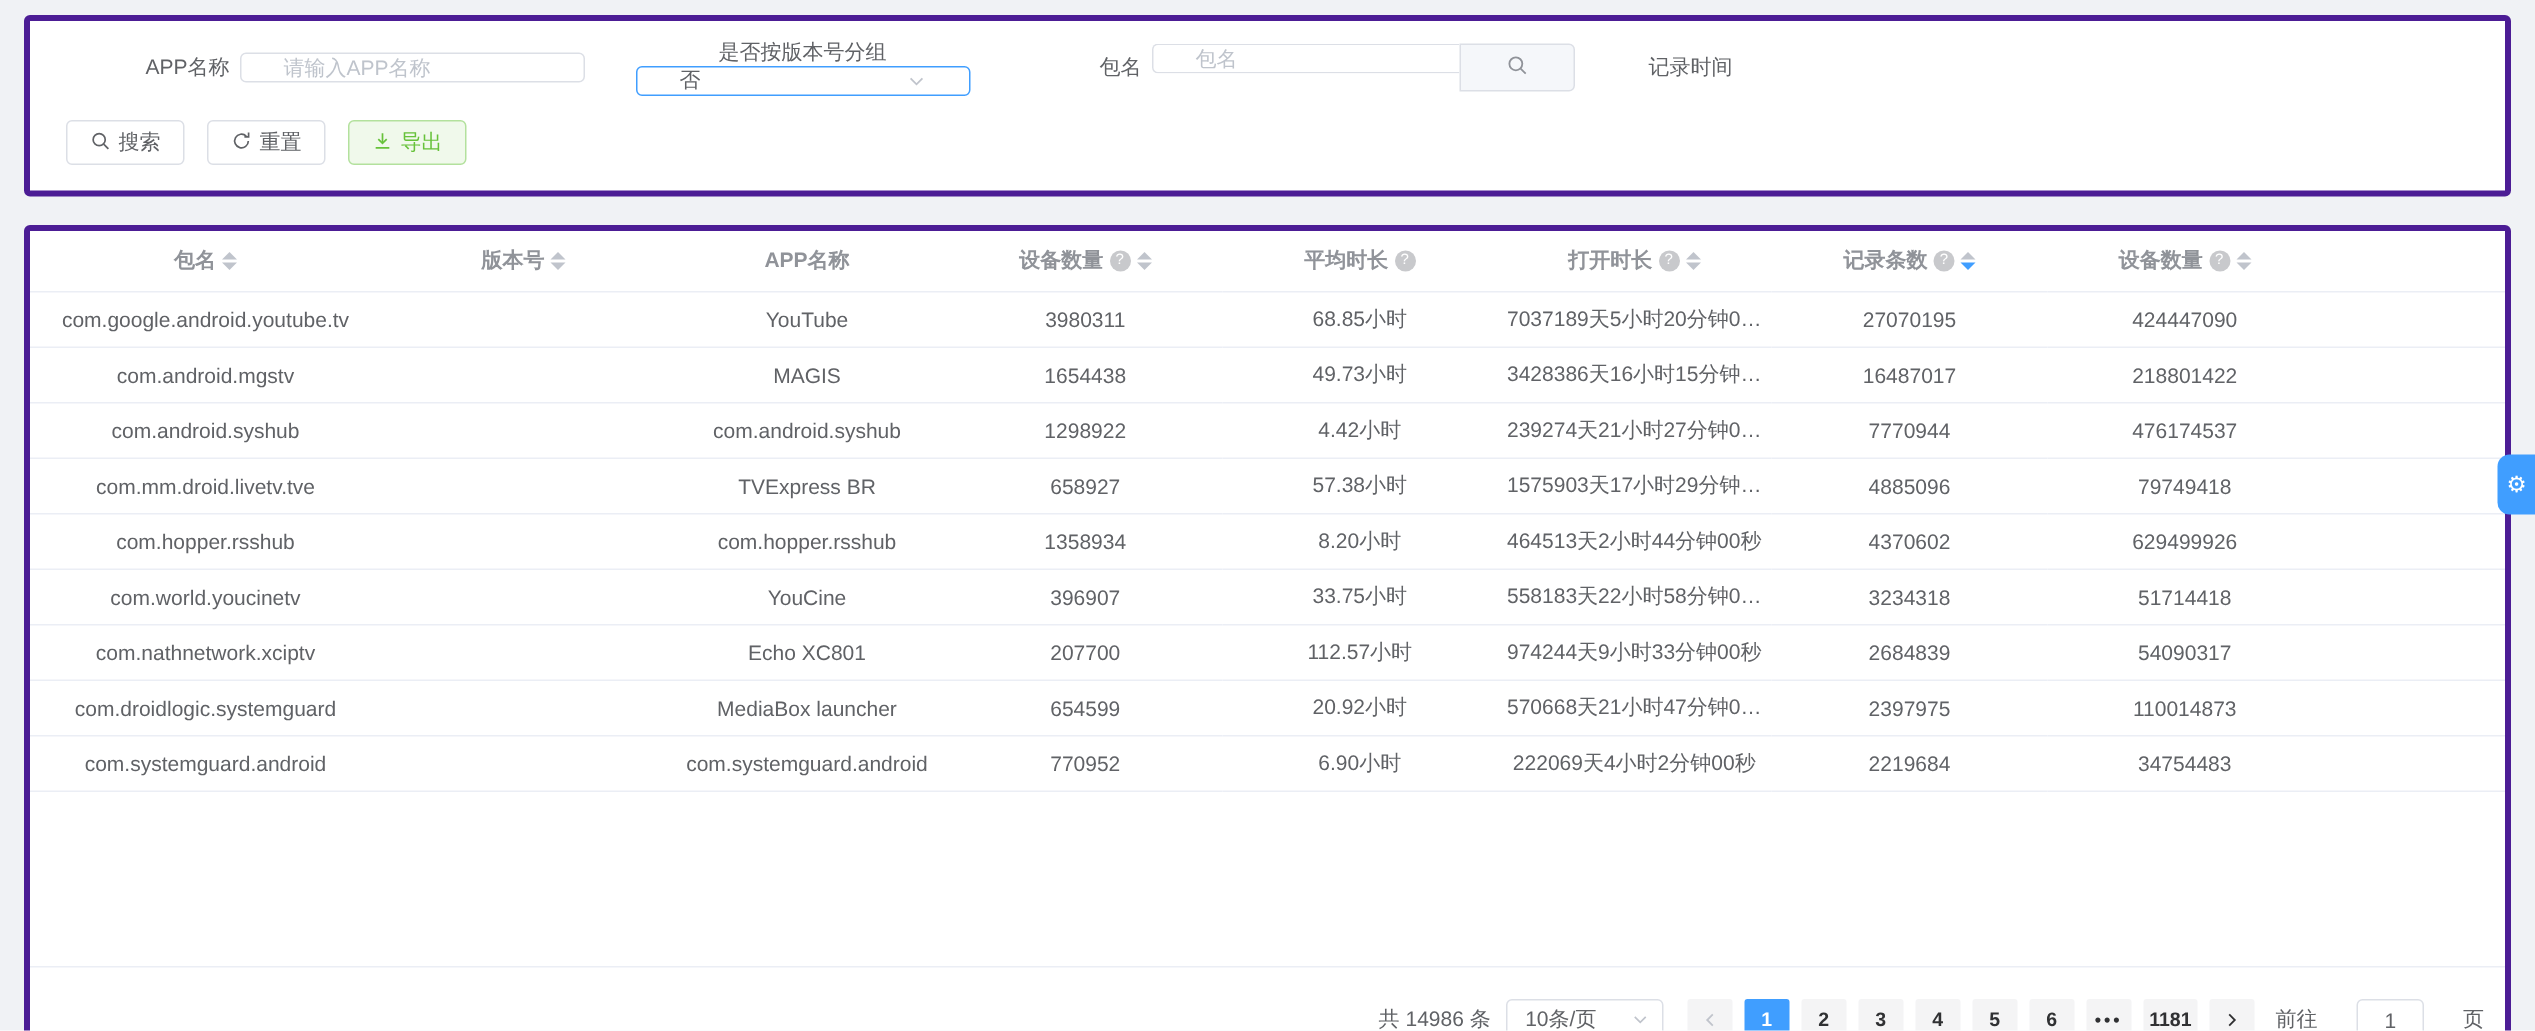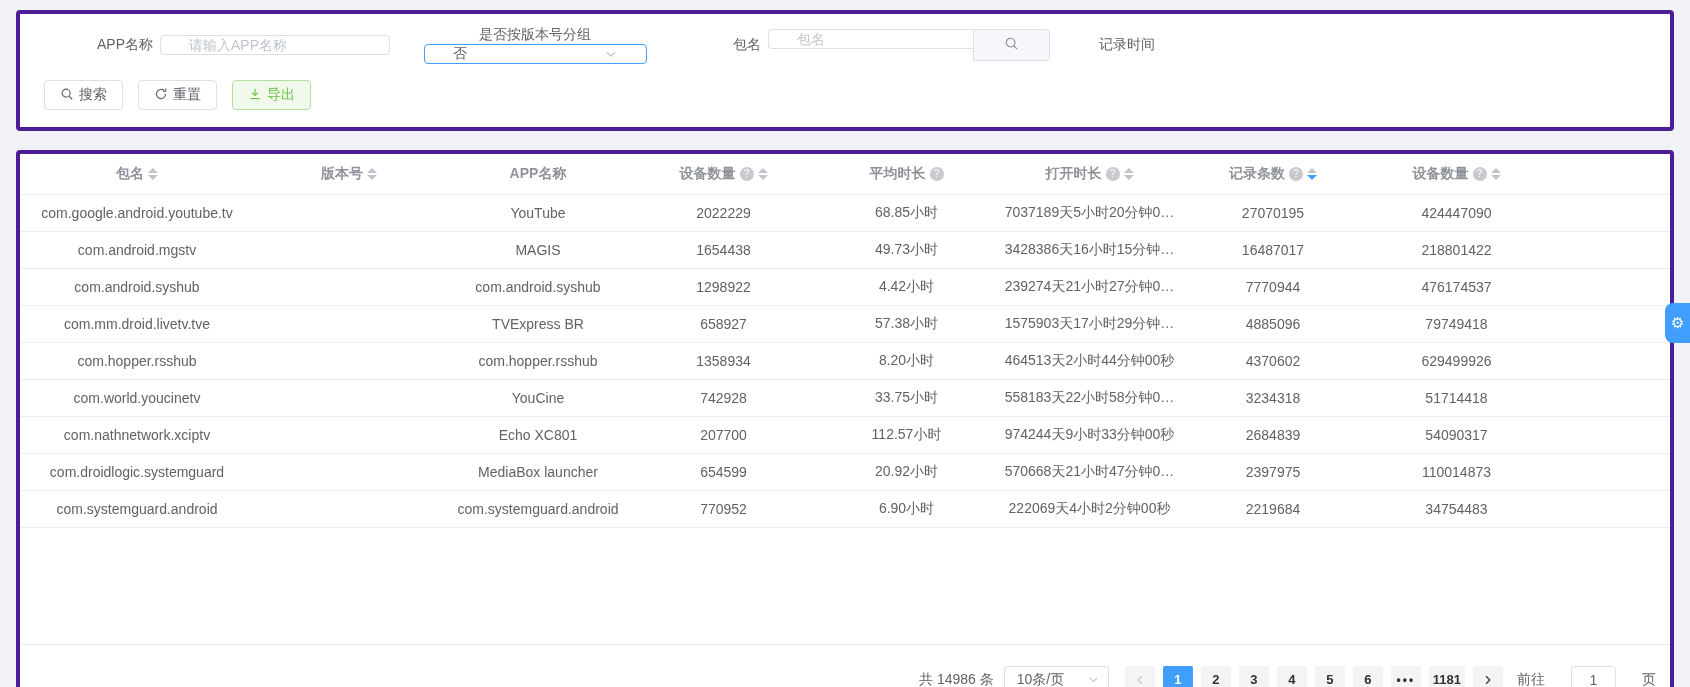--- a/index.html
+++ b/index.html
@@ -261,21 +261,21 @@
                 </span>
               </span></th>
             <th></th>
           </tr>
         </thead>
       <tbody id="tbody">
           <tr>
             <td>com.google.android.youtube.tv</td>
             <td></td>
             <td>YouTube</td>
-            <td>2022229</td>
+            <td>3980311</td>
             <td>68.85小时</td>
             <td>7037189天5小时20分钟0…</td>
             <td>27070195</td>
             <td>424447090</td>
             <td></td>
           </tr>
           <tr>
             <td>com.android.mgstv</td>
             <td></td>
             <td>MAGIS</td>
@@ -316,21 +316,21 @@
             <td>8.20小时</td>
             <td>464513天2小时44分钟00秒</td>
             <td>4370602</td>
             <td>629499926</td>
             <td></td>
           </tr>
           <tr>
             <td>com.world.youcinetv</td>
             <td></td>
             <td>YouCine</td>
-            <td>742928</td>
+            <td>396907</td>
             <td>33.75小时</td>
             <td>558183天22小时58分钟0…</td>
             <td>3234318</td>
             <td>51714418</td>
             <td></td>
           </tr>
           <tr>
             <td>com.nathnetwork.xciptv</td>
             <td></td>
             <td>Echo XC801</td>

